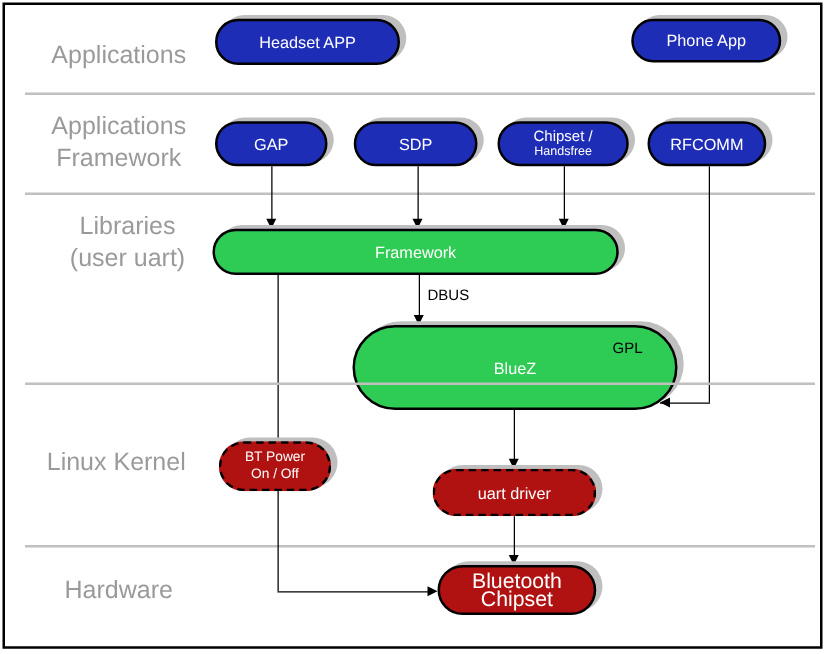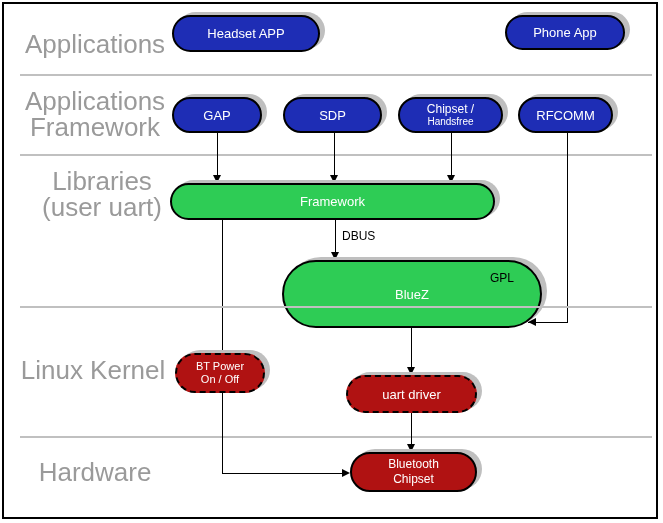--- a/index.html
+++ b/index.html
@@ -11,37 +11,37 @@
   .canvas{
     position:relative;width:663px;height:523px;background:#fff;
     font-family:"Liberation Sans","DejaVu Sans",sans-serif;
     overflow:hidden;box-sizing:border-box;
   }
   .frame{
     position:absolute;left:2px;top:2px;width:656px;height:517px;
     border:2px solid #000;box-sizing:border-box;pointer-events:none;
   }
   .layer-label{
-    position:absolute;color:var(--label-gray);font-size:26px;line-height:26px;
+    position:absolute;color:var(--label-gray);font-size:20px;line-height:26px;
     text-align:center;white-space:nowrap;
   }
   .divider{position:absolute;left:20px;width:632px;height:2px;background:var(--divider-gray);}
   .vline{position:absolute;width:1px;background:var(--line);}
   .hline{position:absolute;height:1px;background:var(--line);}
   .arr-down{position:absolute;width:0;height:0;border-left:4px solid transparent;border-right:4px solid transparent;border-top:8px solid var(--line);}
   .arr-left{position:absolute;width:0;height:0;border-top:4px solid transparent;border-bottom:4px solid transparent;border-right:8px solid var(--line);}
   .arr-right{position:absolute;width:0;height:0;border-top:4px solid transparent;border-bottom:4px solid transparent;border-left:8px solid var(--line);}
   .pill{
     position:absolute;display:flex;flex-direction:column;align-items:center;justify-content:center;
     color:#fff;border:2px solid #000;box-sizing:border-box;
     box-shadow:5px -3px 0 0 var(--shadow-gray);text-align:center;
   }
   .pill.blue{background:var(--blue);font-size:13px;}
   .pill.green{background:var(--green);font-size:13px;}
-  .pill.red{background:var(--red);font-size:12px;}
+  .pill.red{background:var(--red);font-size:17px;}
   .pill.dashed{border:2px dashed #000;text-align:center;}
   .sub{font-size:10px;line-height:12px;text-align:right;}
   .gpl{position:absolute;right:26px;top:9px;color:#000;font-size:12px;margin-left:12px;}
   .edge-label{position:absolute;color:#000;font-size:12px;}
 </style>
 </head>
 <body>
 
 <div class="canvas">
 

